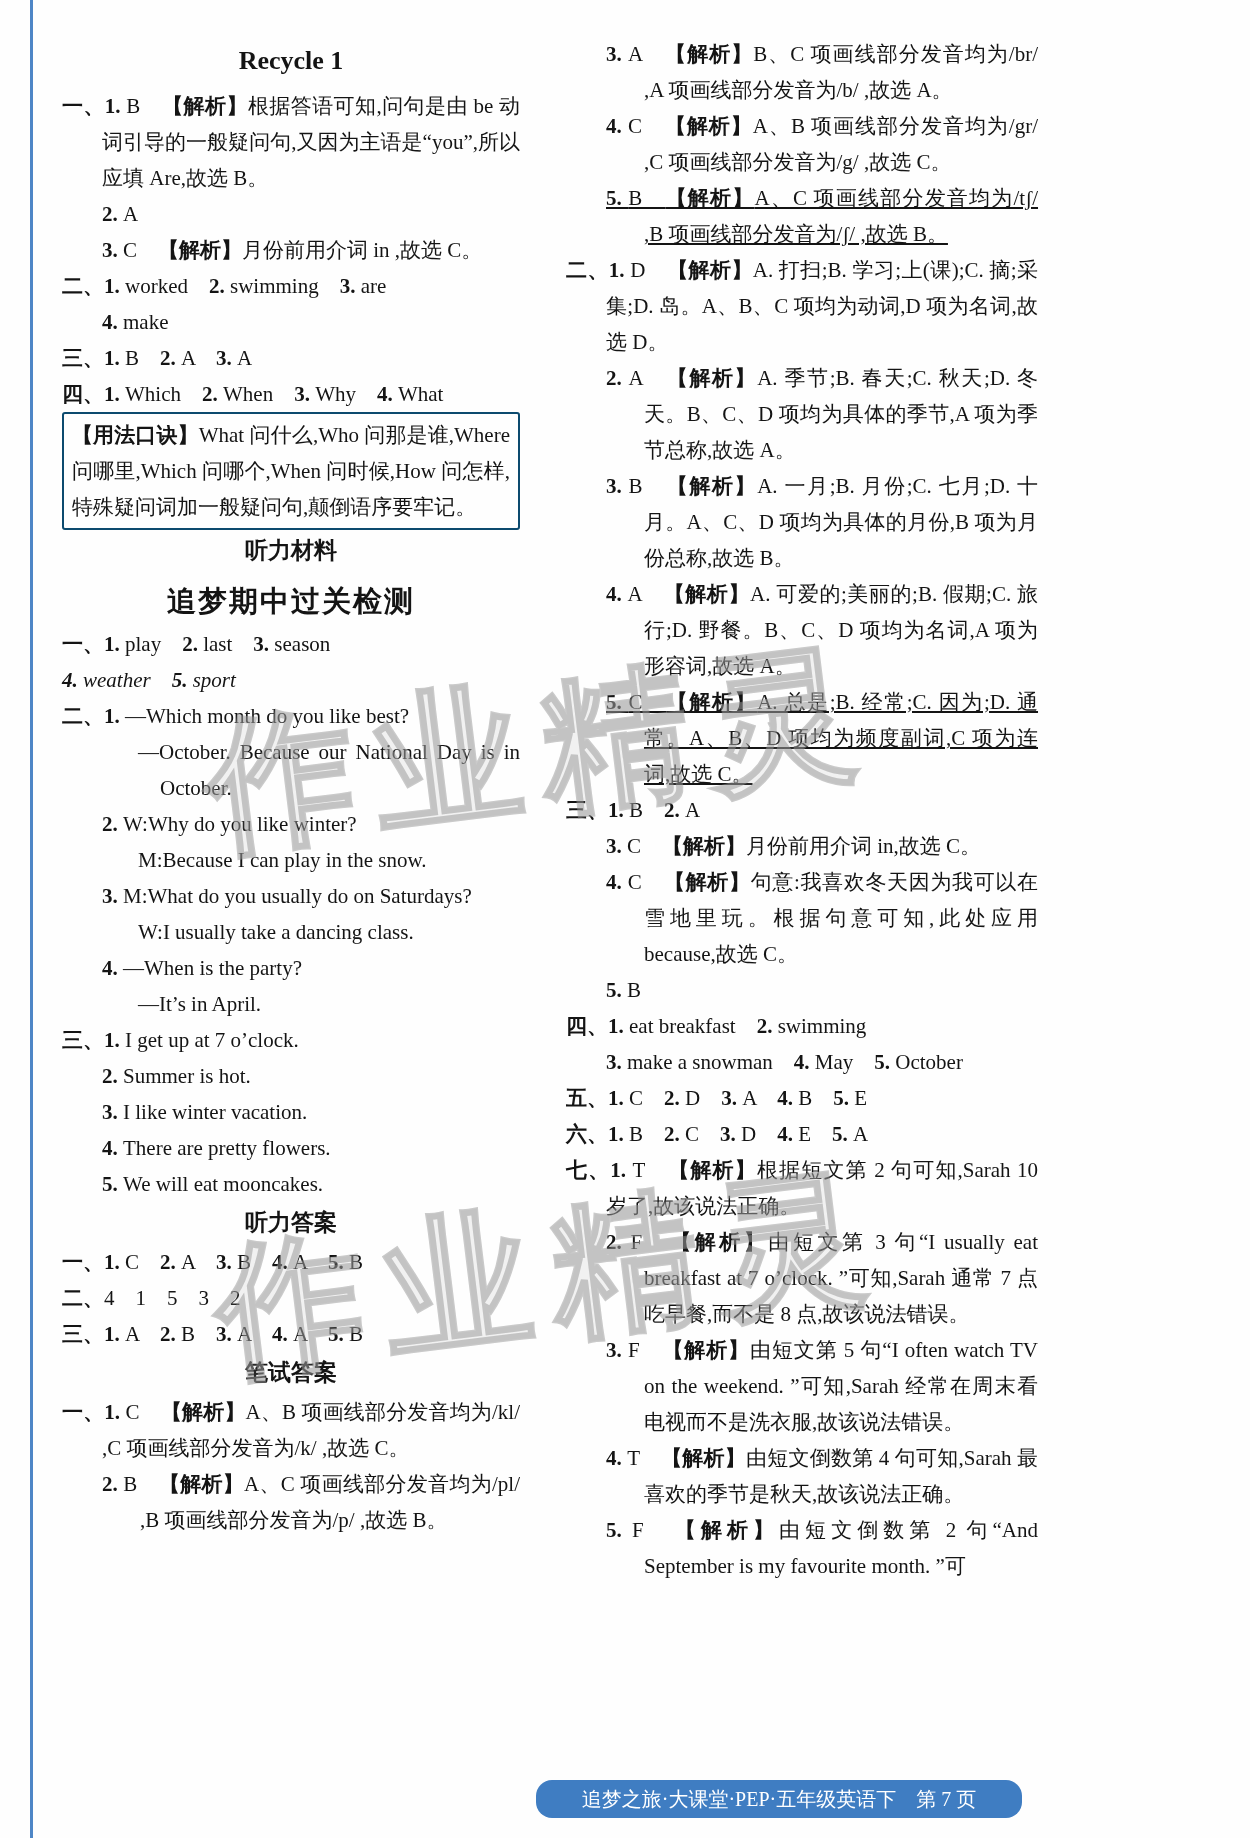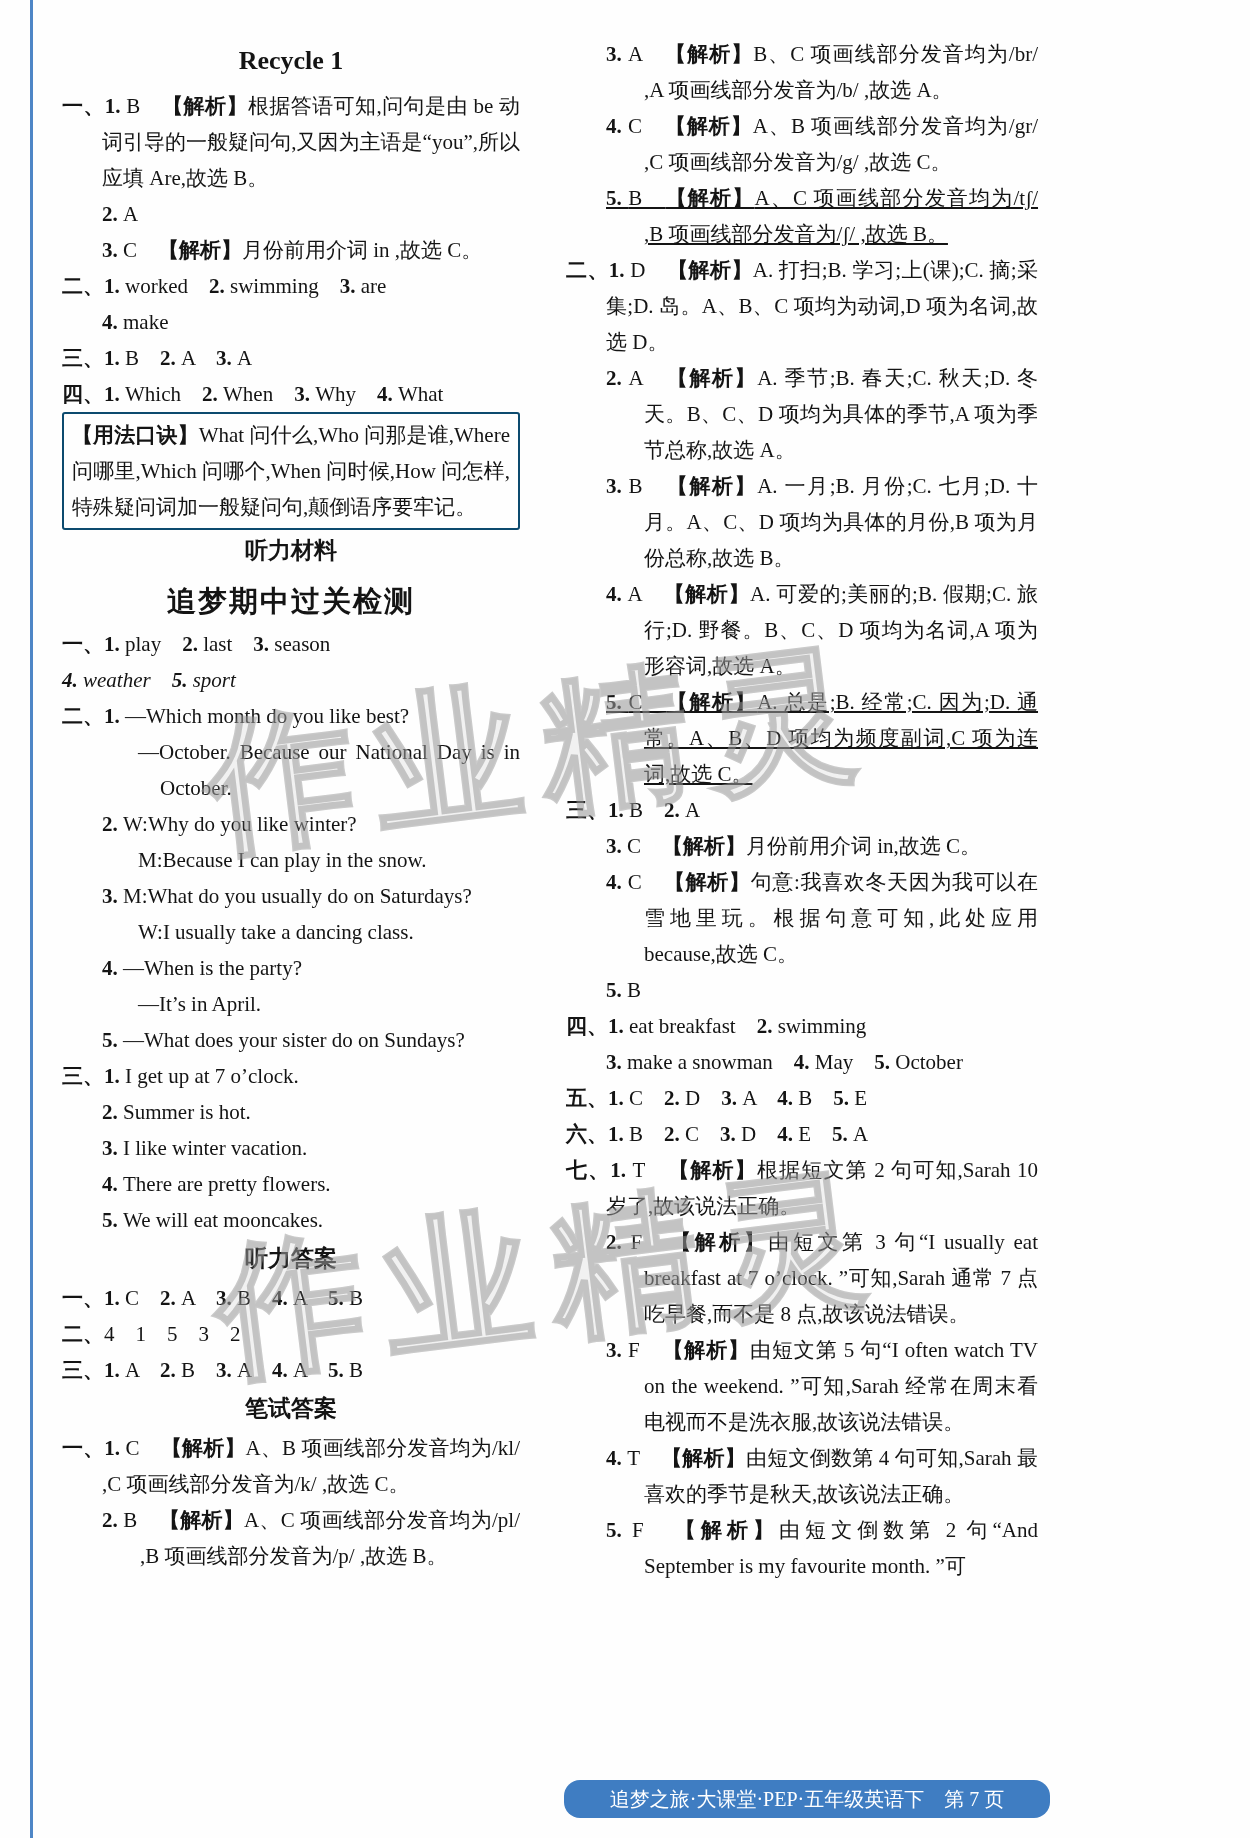--- a/index.html
+++ b/index.html
@@ -32,21 +32,21 @@
   .h1{font-size:26px;line-height:46px;margin:2px 0 4px;}
   .h2{font-size:29px;line-height:50px;letter-spacing:2px;margin:4px 0 0;}
   .h3{font-size:23px;line-height:42px;margin:0;}
   .box{
     border:2px solid #0c4a6e;
     border-radius:3px;
     padding:3px 8px;
     margin:4px 0 6px;
   }
   .footer{
-    position:absolute;left:564px;bottom:20px;
+    position:absolute;left:536px;bottom:20px;
     width:486px;height:38px;
     background:#3f7dc2;border-radius:16px;
     color:#ffffff;font-size:20px;
     display:flex;align-items:center;justify-content:center;gap:20px;
     font-family:"Liberation Serif","DejaVu Serif",serif;
   }
   .watermark{
     position:absolute;
     font-family:"DejaVu Sans",sans-serif;
     font-size:148px;font-weight:bold;
@@ -82,21 +82,20 @@
         <p class="line" style="padding-left: 40px; text-indent: -40px;"><span class="b">一、</span><span class="b">1. </span><span>play　</span><span class="b">2. </span><span>last　</span><span class="b">3. </span><span>season</span></p>
         <p class="line" style=" font-style: italic;"><span class="b">4. </span><span>weather　</span><span class="b">5. </span><span>sport</span></p>
         <p class="line" style="padding-left: 76px; text-indent: -76px;"><span class="b">二、</span><span class="b">1. </span><span>—Which month do you like best?</span></p>
         <p class="line" style="margin-left: 76px; padding-left: 22px; text-indent: -22px;"><span>—October. Because our National Day is in October.</span></p>
         <p class="line" style="margin-left: 40px; padding-left: 38px; text-indent: -38px;"><span class="b">2. </span><span>W:Why do you like winter?</span></p>
         <p class="line" style="margin-left: 76px; padding-left: 22px; text-indent: -22px;"><span>M:Because I can play in the snow.</span></p>
         <p class="line" style="margin-left: 40px; padding-left: 68px; text-indent: -68px;"><span class="b">3. </span><span>M:What do you usually do on Saturdays?</span></p>
         <p class="line" style="margin-left: 76px; padding-left: 22px; text-indent: -22px;"><span>W:I usually take a dancing class.</span></p>
         <p class="line" style="margin-left: 40px;"><span class="b">4. </span><span>—When is the party?</span></p>
         <p class="line" style="margin-left: 76px;"><span>—It’s in April.</span></p>
-        <p class="line" style="margin-left: 40px; padding-left: 68px; text-indent: -68px;"><span class="b">5. </span><span>—What does your sister do on Sundays?</span></p>
         <p class="line" style="padding-left: 40px; text-indent: -40px;"><span class="b">三、</span><span class="b">1. </span><span>I get up at 7 o’clock.</span></p>
         <p class="line" style="margin-left: 40px;"><span class="b">2. </span><span>Summer is hot.</span></p>
         <p class="line" style="margin-left: 40px;"><span class="b">3. </span><span>I like winter vacation.</span></p>
         <p class="line" style="margin-left: 40px;"><span class="b">4. </span><span>There are pretty flowers.</span></p>
         <p class="line" style="margin-left: 40px;"><span class="b">5. </span><span>We will eat mooncakes.</span></p>
         <div class="hd h3">听力答案</div>
         <p class="line" style="padding-left: 40px; text-indent: -40px;"><span class="b">一、</span><span class="b">1. </span><span>C　</span><span class="b">2. </span><span>A　</span><span class="b">3. </span><span>B　</span><span class="b">4. </span><span>A　</span><span class="b">5. </span><span>B</span></p>
         <p class="line" style="padding-left: 40px; text-indent: -40px;"><span class="b">二、</span><span>4　1　5　3　2</span></p>
         <p class="line" style="padding-left: 40px; text-indent: -40px;"><span class="b">三、</span><span class="b">1. </span><span>A　</span><span class="b">2. </span><span>B　</span><span class="b">3. </span><span>A　</span><span class="b">4. </span><span>A　</span><span class="b">5. </span><span>B</span></p>
         <div class="hd h3">笔试答案</div>

